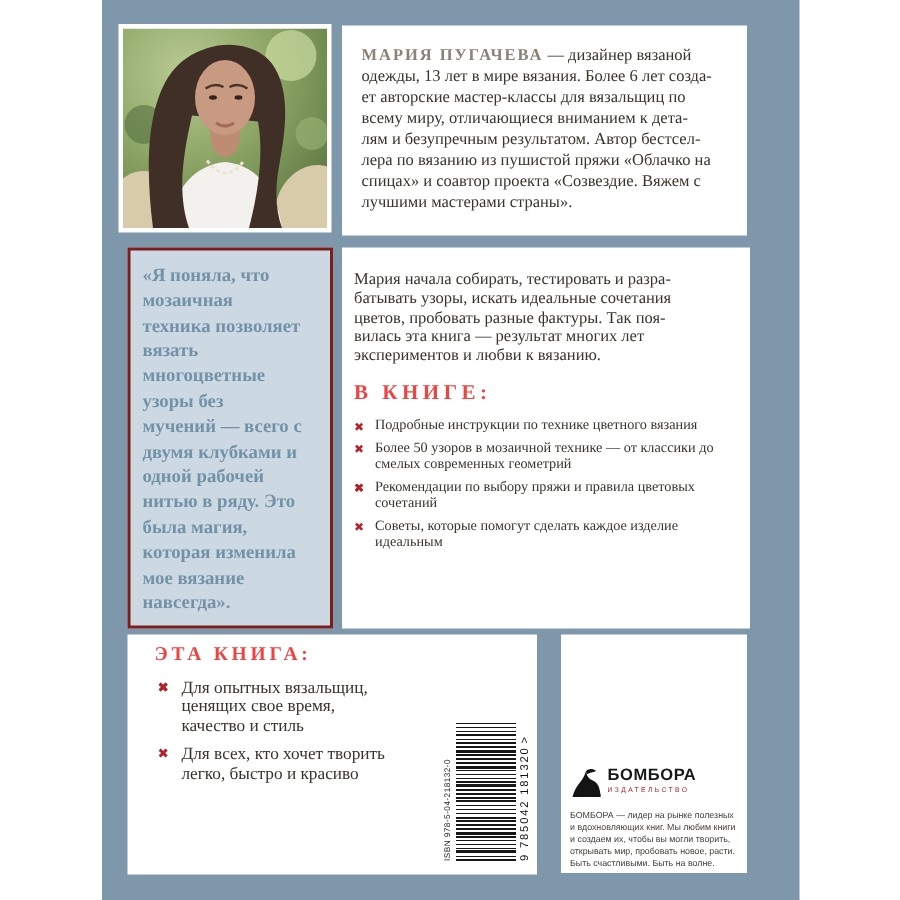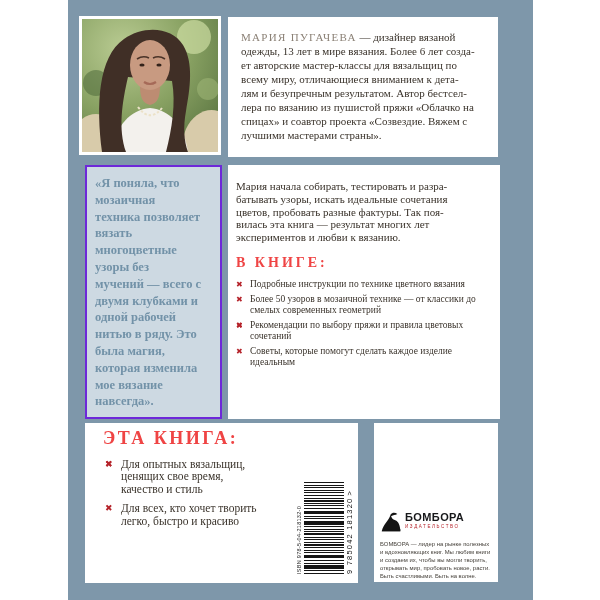--- a/index.html
+++ b/index.html
@@ -9,38 +9,38 @@
   .box{position:absolute;background:#ffffff;box-sizing:border-box;}
   .prelines{white-space:pre-line;}
 
   
   .photo{left:11px;top:16px;width:142px;height:139px;padding:3px;}
   .photo svg{display:block;width:100%;height:100%;}
 
   
   .bio{left:160px;top:17px;width:270px;height:140px;padding:13px 10px 0 13px;}
   .bio p{margin:0;font-size:11px;line-height:14px;color:#3a332b;}
-  .bio .name{font-weight:normal;color:#8b8176;letter-spacing:1.3px;}
+  .bio .name{font-weight:bold;color:#8b8176;letter-spacing:1.3px;}
 
   
-  .quote{left:17px;top:165px;width:137px;height:254px;background:#cdd9e2;border:2px solid #6d28d9;
+  .quote{left:17px;top:165px;width:137px;height:254px;background:#cdd9e2;border:2px solid #7f1d1d;
          padding:8px 6px 16px 8px;}
   .quote p{margin:0;font-size:12.5px;line-height:16.8px;font-weight:bold;color:#7292a8;}
 
   
   .main{left:160px;top:165px;width:272px;height:254px;padding:15px 10px 0 8px;}
   .main .intro{margin:0;font-size:11px;line-height:12.8px;color:#3a332b;}
   .sec-heading{margin:11px 0 8px 0;font-size:14px;font-weight:bold;letter-spacing:3px;color:#ef4444;}
   ul.features{list-style:none;margin:0;padding:0;}
   ul.features li{position:relative;padding-left:14px;margin:0 0 4px 0;font-size:9.5px;line-height:11px;color:#3a332b;}
   ul.features li .mark{position:absolute;left:0;top:0;font-size:8px;line-height:11px;color:#b5232a;font-family:"DejaVu Sans",sans-serif;}
 
   
   .bl{left:17px;top:423px;width:273px;height:160px;padding:5px 0 0 18px;}
-  .bl .sec-heading{margin:0 0 9px 0;font-size:18px;letter-spacing:2.5px;}
+  .bl .sec-heading{margin:0 0 9px 0;font-size:13px;letter-spacing:2.5px;}
   ul.audience{list-style:none;margin:0;padding:0;width:210px;}
   ul.audience li{position:relative;padding-left:18px;margin:0 0 7px 0;font-size:11.5px;line-height:12.4px;color:#3a332b;}
   ul.audience li .mark{position:absolute;left:2px;top:0;font-size:9px;line-height:12.4px;color:#b5232a;font-family:"DejaVu Sans",sans-serif;}
 
   
   .barcode{position:absolute;left:211px;top:59px;width:58px;height:92px;}
   .barcode .rot{position:absolute;left:-17px;top:17px;width:92px;height:58px;
                 transform:rotate(-90deg);background:#fff;display:flex;flex-direction:column;}
   .barcode .isbn{font-family:"Liberation Sans",sans-serif;font-size:5.5px;line-height:7px;color:#222;
                  letter-spacing:0.3px;white-space:nowrap;}

